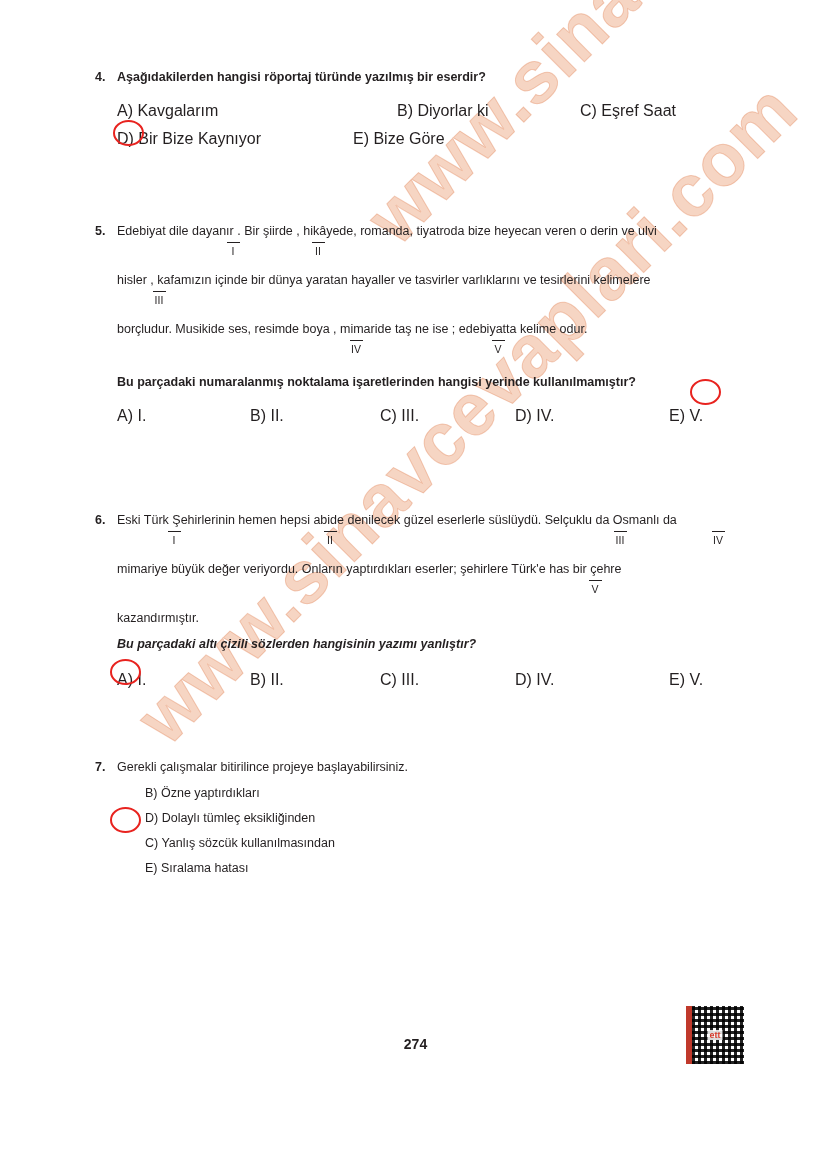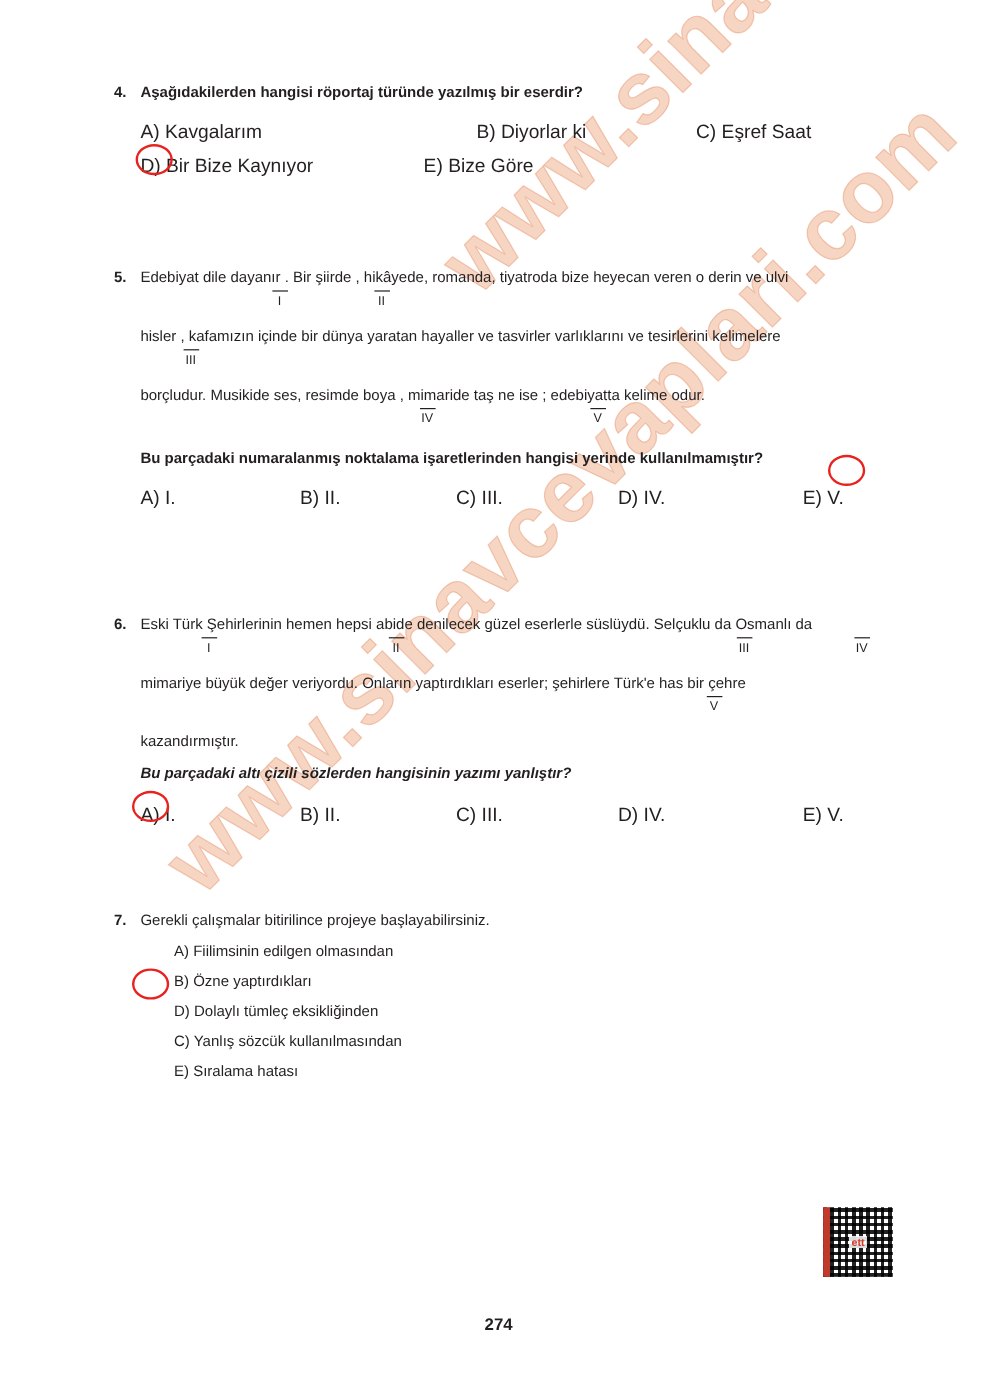--- a/index.html
+++ b/index.html
@@ -159,21 +159,21 @@
     font-size: 9px;
     font-weight: bold;
     color: #d83a2a;
     background: rgba(255,255,255,0.85);
     padding: 0 2px;
   }
 
   .page-number {
     position: absolute;
     left: 0;
-    top: 1095px;
+    top: 1036px;
     width: 831px;
     text-align: center;
     font-weight: bold;
     font-size: 14px;
     z-index: 10;
   }
 </style>
 </head>
 <body>
 
@@ -277,23 +277,20 @@
     </div>
     <div class="circle-mark" style="left:110px; top:659px; width:27px; height:22px;"></div>
 
     <div class="question" style="top:758px;">
       <div class="q-head">
         <span class="q-num">7.</span>
         <span class="q-stem">Gerekli çalışmalar bitirilince projeye başlayabilirsiniz.</span>
       </div>
 
       <div class="opt-list" style="padding-left:22px; margin-top:8px;">
-        <div class="opt-line">
-          <span>A)  Fiilimsinin edilgen olmasından</span>
-        </div>
         <div class="opt-line">
           <span>B)   Özne yaptırdıkları</span>
         </div>
         <div class="opt-line">
           <span>D)   Dolaylı tümleç eksikliğinden</span>
         </div>
         <div class="opt-line">
           <span>C)   Yanlış sözcük kullanılmasından</span>
         </div>
         <div class="opt-line">

